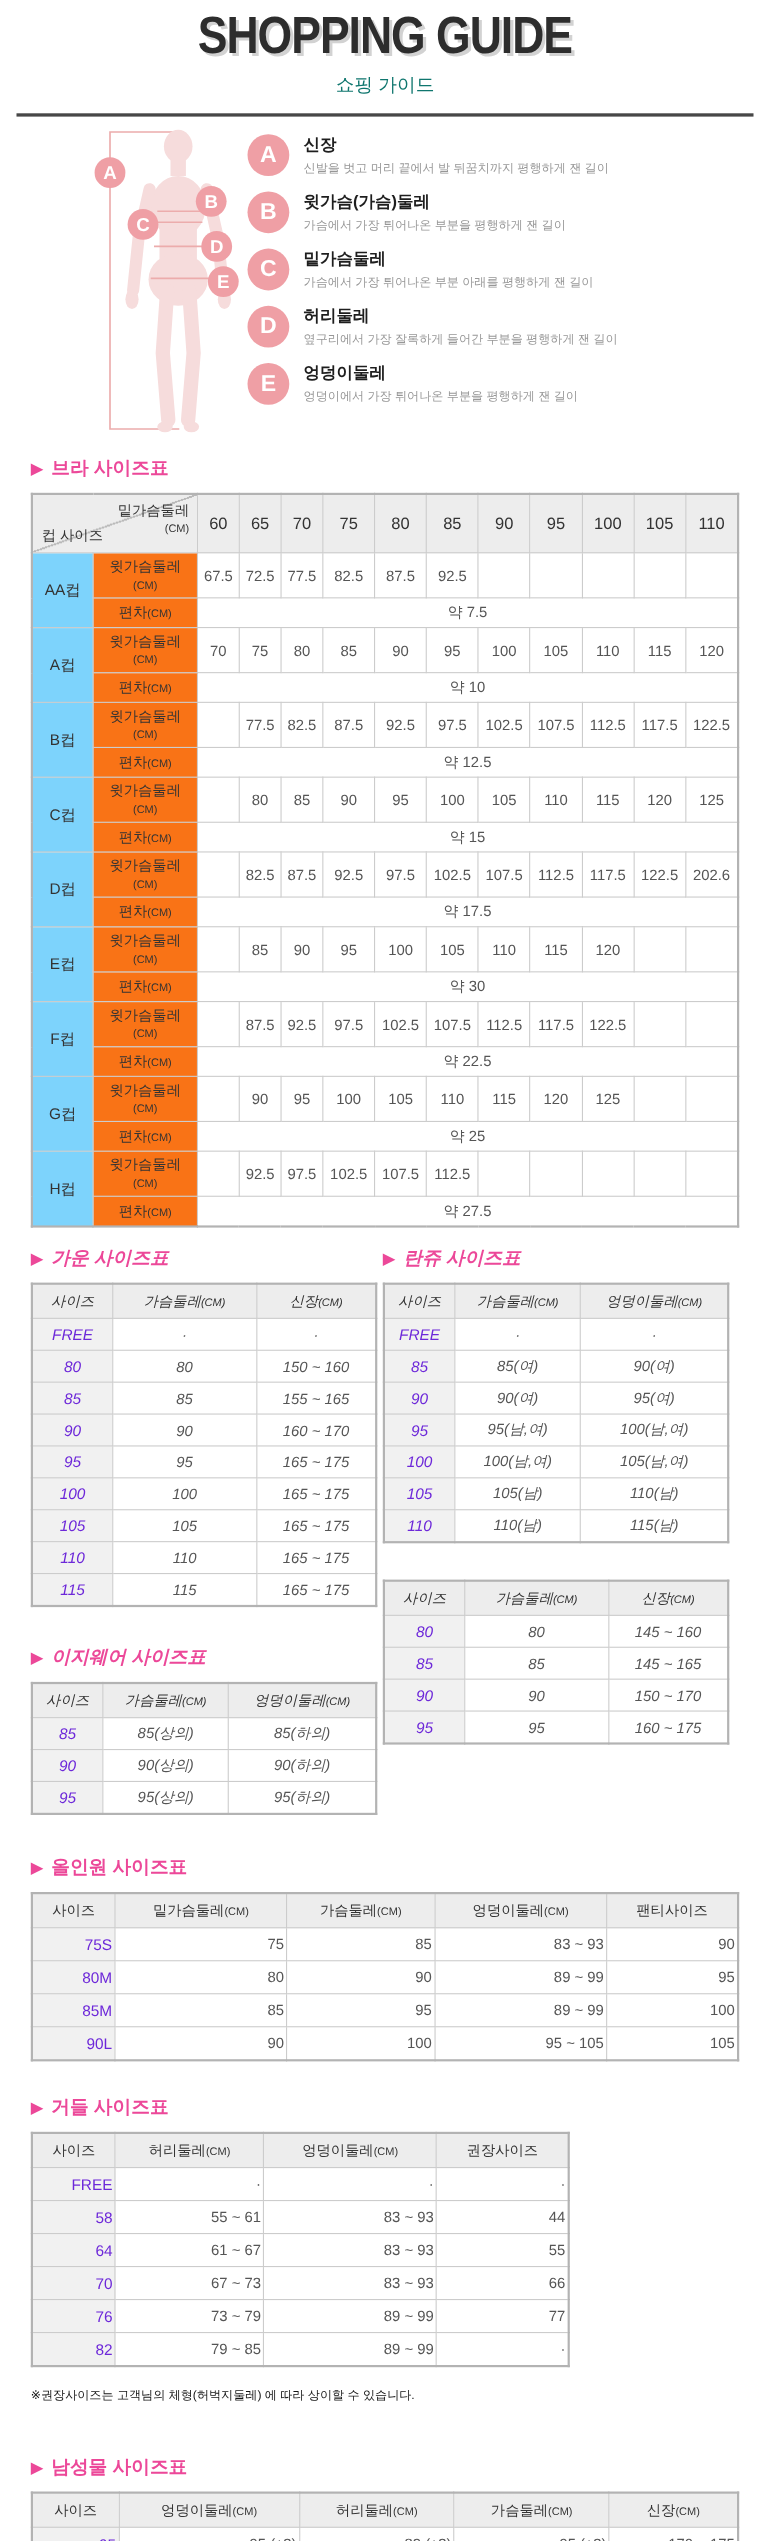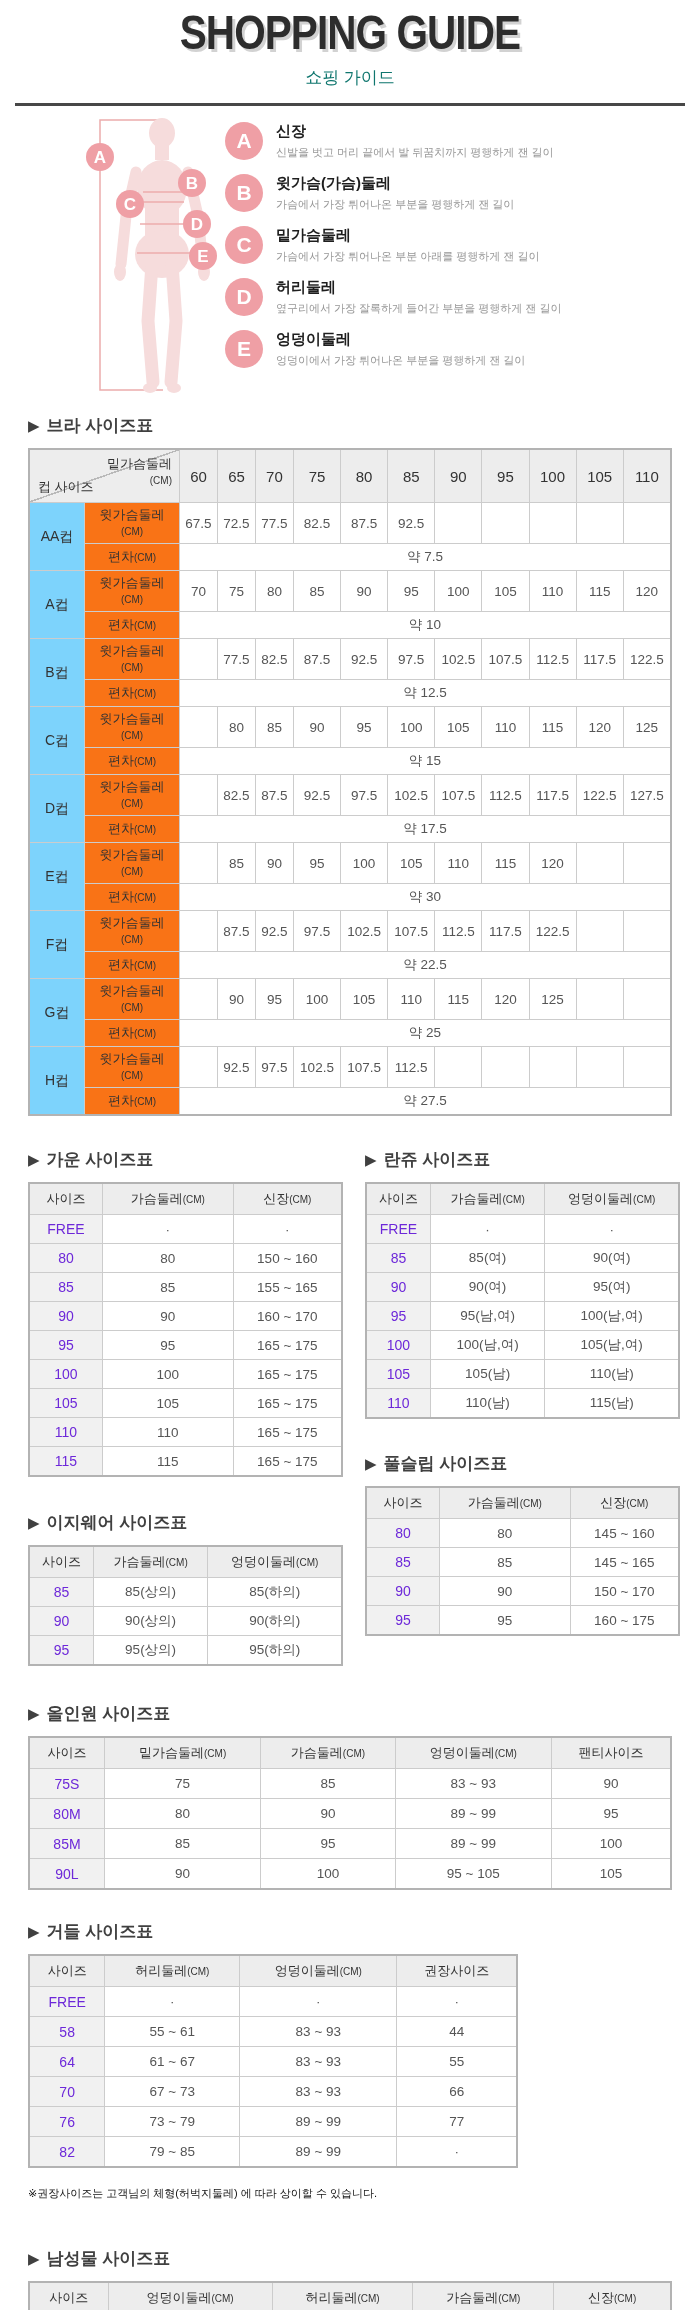--- a/index.html
+++ b/index.html
@@ -15,42 +15,42 @@
   .diagram{position:relative;height:294px;}
   .figure{position:absolute;left:55px;top:8px;}
   .legend{position:absolute;left:225px;top:16px;right:8px;}
   .m-item{display:flex;gap:13px;margin-bottom:14px;align-items:flex-start;}
   .m-badge{width:38px;height:38px;border-radius:50%;background:#EF9FA5;color:#fff;font-size:21px;
     font-weight:bold;display:flex;align-items:center;justify-content:center;flex:0 0 38px;}
   .m-title{font-size:15px;font-weight:bold;color:#1e1e1e;}
   .m-desc{font-size:11px;color:#979797;margin-top:4px;}
   
   .content{padding:0 28px;}
-  .sec-title{font-size:17px;font-weight:bold;color:#404040;margin:0 0 11px 0;}
+  .sec-title{font-size:17px;font-weight:bold;color:#ec4899;margin:0 0 11px 0;}
   .marker{margin-right:7px;font-size:15px;}
   .sec-bra{margin-top:14px;}
-  .two-col{display:flex;gap:22px;margin-top:32px;}
+  .two-col{display:flex;gap:5px;margin-top:16px;font-style:italic;}
   .col{flex:0 0 315px;}
   .sec-easywear{margin-top:34px;}
   .sec-fullslip{margin-top:33px;}
   .sec-allinone{margin-top:36px;}
   .sec-girdle{margin-top:30px;}
   .sec-mens{margin-top:46px;}
   
   table.size-table{border-collapse:collapse;border:2px solid #b3b3b3;width:100%;}
   .size-table th,.size-table td{border:1px solid #ccc;text-align:center;font-weight:normal;
     color:#555;font-size:13.5px;padding:0 2px;}
   .size-table th{background:#ededed;color:#333;}
   .size-table td.rowhead{background:#f1f1f1;color:#6d28d9;font-size:14px;}
   .size-table thead th{height:30px;font-size:13px;}
   .size-table td{height:28px;}
   .unit{font-size:10px;}
   .w315{width:315px;}
   .w490{width:490px;}
-  .tall td{height:29px;}
+  .tall td{height:29px;text-align:right;}
   
   .bra-table thead th.band{height:52px;font-size:15px;}
   .bra-table td.val{height:40px;}
   .bra-table td.dev{height:26px;}
   .bra-table th.cup{background:#7dd3fc;width:50px;font-size:14px;}
   .bra-table th.rlabel{background:#f97316;width:90px;font-size:13px;line-height:1.25;}
   .bra-table th.corner{position:relative;width:142px;padding:0;
     background-image:linear-gradient(to bottom right,#ededed calc(50% - 1px),#b9b9b9 calc(50% - 1px),#b9b9b9 calc(50% + 0.5px),#ededed calc(50% + 0.5px));}
   .corner .c-top{position:absolute;top:6px;right:7px;text-align:right;line-height:1.25;font-size:13px;}
   .corner .c-bottom{position:absolute;bottom:6px;left:8px;font-size:13px;}
@@ -266,21 +266,21 @@
                 <td class="val"></td>
                 <td class="val">82.5</td>
                 <td class="val">87.5</td>
                 <td class="val">92.5</td>
                 <td class="val">97.5</td>
                 <td class="val">102.5</td>
                 <td class="val">107.5</td>
                 <td class="val">112.5</td>
                 <td class="val">117.5</td>
                 <td class="val">122.5</td>
-                <td class="val">127.5</td>
+                <td class="val">202.6</td>
               </tr>
               <tr>
                 <th class="rlabel">편차<span class="unit">(CM)</span></th>
                 <td class="dev" colspan="11">약 17.5</td>
               </tr>
               <tr>
                 <th class="cup" rowspan="2">E컵</th>
                 <th class="rlabel">윗가슴둘레<br><span class="unit">(CM)</span></th>
                 <td class="val"></td>
                 <td class="val">85</td>
@@ -501,21 +501,20 @@
                   <tr>
                     <td class="rowhead">110</td>
                     <td>110(남)</td>
                     <td>115(남)</td>
                   </tr>
                 </tbody>
               </table>
             </div>
         </section>
         <section class="sec-fullslip">
-          <h2 class="sec-title"><span class="marker">▶</span><span>풀슬립 사이즈표</span></h2>
           <div class="w315">
               <table class="size-table">
                 <thead>
                   <tr>
                     <th>사이즈</th>
                     <th>가슴둘레<span class="unit">(CM)</span></th>
                     <th>신장<span class="unit">(CM)</span></th>
                   </tr>
                 </thead>
                 <tbody>

